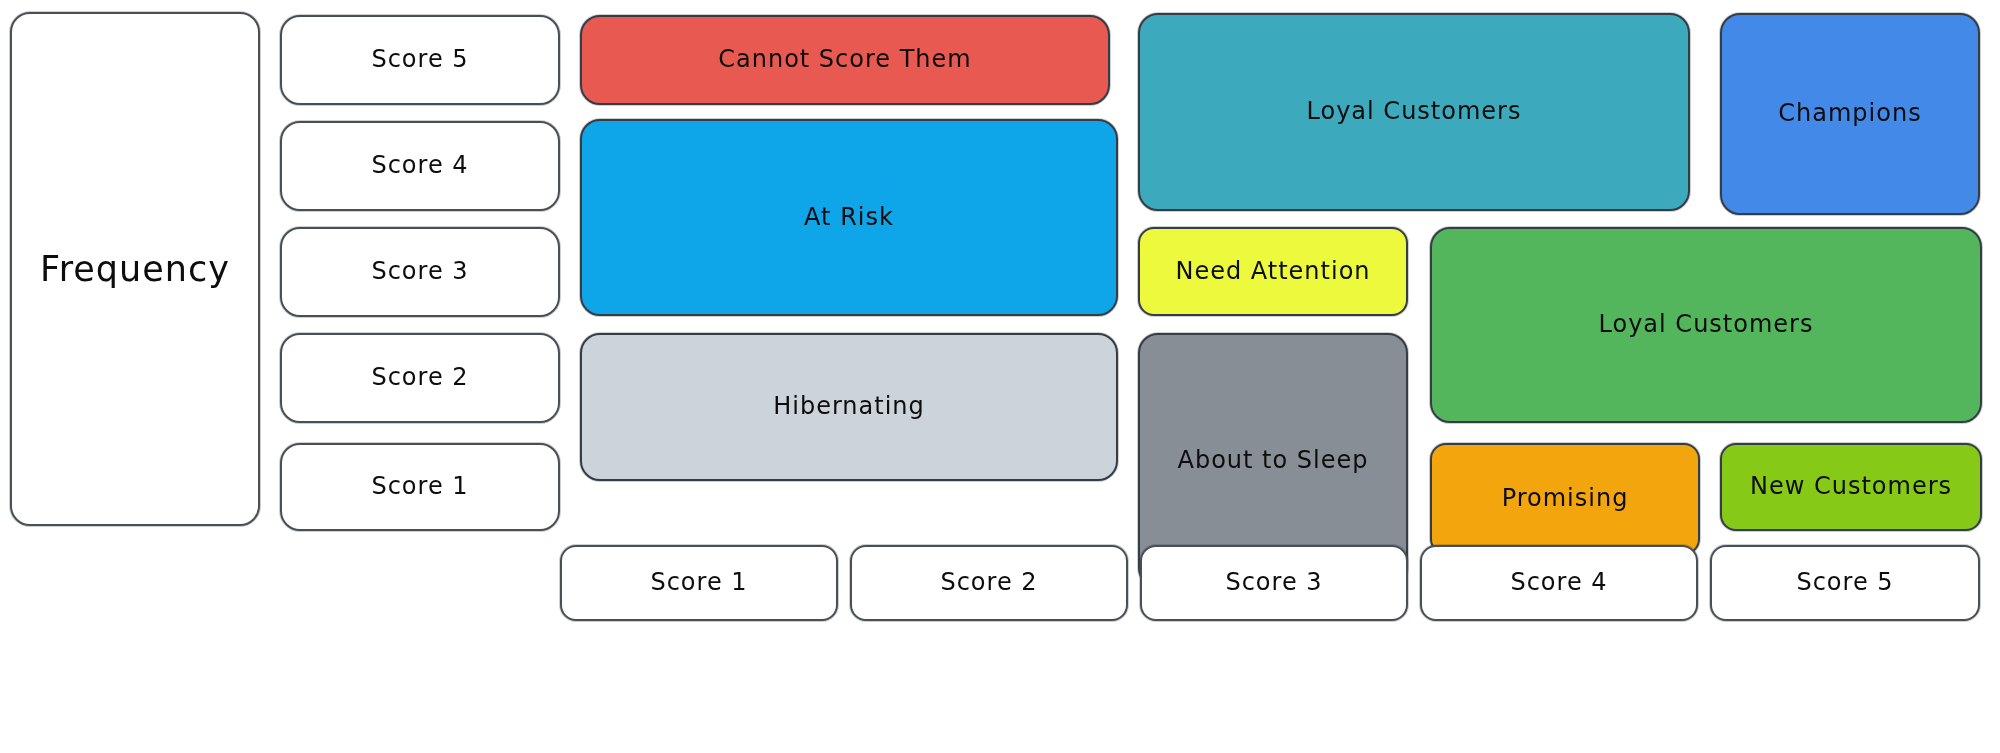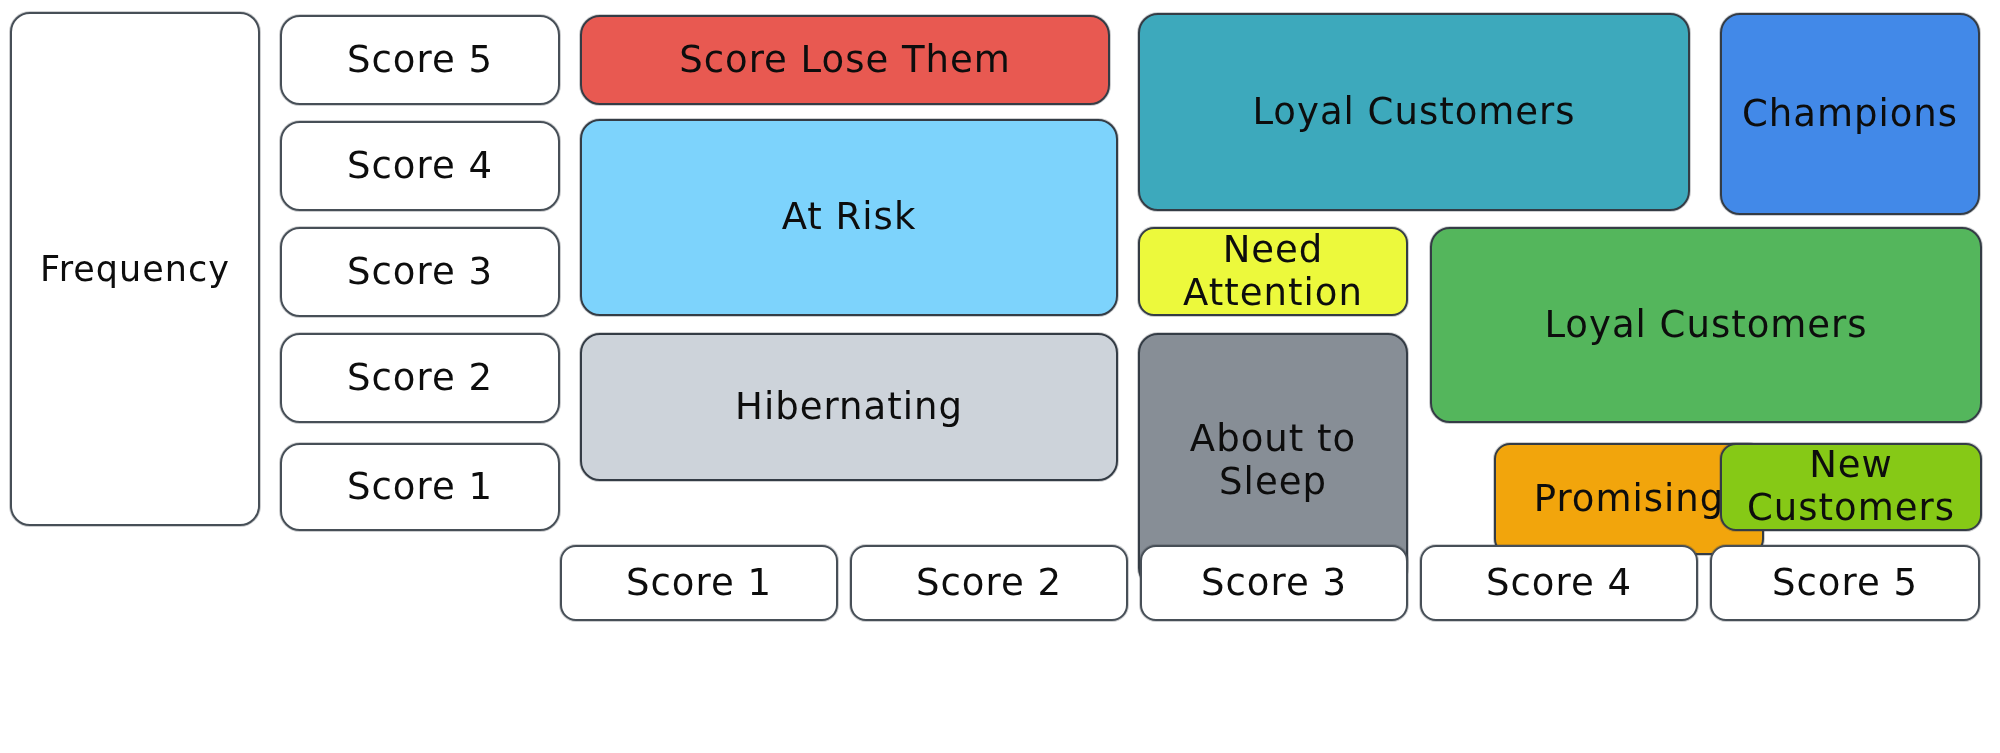--- a/index.html
+++ b/index.html
@@ -22,21 +22,21 @@
     border: 2.5px solid #3a424b;
     border-radius: 20px;
     display: flex;
     align-items: center;
     justify-content: center;
     text-align: center;
     background: #ffffff;
     box-shadow: 0 0 0 1px rgba(60,65,70,0.25);
   }
   .box .lbl {
-    font-size: 37px;
+    font-size: 24px;
     letter-spacing: 1px;
     line-height: 1.15;
     padding: 0 10px;
     color: #0d0d0d;
   }
   .axis-box .lbl {
     font-size: 35px;
   }
   .white-box {
     border-color: #474f57;
@@ -67,44 +67,44 @@
     <span class="lbl">Score 3</span>
   </div>
   <div class="box white-box" style="left: 280px; top: 333px; width: 280px; height: 90px; background: rgb(255, 255, 255);">
     <span class="lbl">Score 2</span>
   </div>
   <div class="box white-box" style="left: 280px; top: 443px; width: 280px; height: 88px; background: rgb(255, 255, 255);">
     <span class="lbl">Score 1</span>
   </div>
 
   <div class="box seg" style="left: 580px; top: 15px; width: 530px; height: 90px; background: rgb(232, 89, 81);">
-    <span class="lbl">Score Lose Them</span>
+    <span class="lbl">Cannot Score Them</span>
   </div>
-  <div class="box seg" style="left: 580px; top: 119px; width: 538px; height: 197px; background: #7dd3fc;">
+  <div class="box seg" style="left: 580px; top: 119px; width: 538px; height: 197px; background: #0ea5e9;">
     <span class="lbl">At Risk</span>
   </div>
   <div class="box seg" style="left: 580px; top: 333px; width: 538px; height: 148px; background: rgb(205, 211, 218);">
     <span class="lbl">Hibernating</span>
   </div>
   <div class="box seg" style="left: 1138px; top: 13px; width: 552px; height: 198px; background: rgb(61, 169, 188);">
     <span class="lbl">Loyal Customers</span>
   </div>
   <div class="box seg" style="left: 1720px; top: 13px; width: 260px; height: 202px; background: rgb(66, 137, 232);">
     <span class="lbl">Champions</span>
   </div>
   <div class="box seg small-radius" style="left: 1138px; top: 227px; width: 270px; height: 89px; background: rgb(236, 249, 60);">
     <span class="lbl">Need Attention</span>
   </div>
   <div class="box seg" style="left: 1430px; top: 227px; width: 552px; height: 196px; background: rgb(84, 182, 92);">
     <span class="lbl">Loyal Customers</span>
   </div>
   <div class="box seg" style="left: 1138px; top: 333px; width: 270px; height: 255px; background: rgb(135, 142, 150);">
     <span class="lbl">About to Sleep</span>
   </div>
-  <div class="box seg small-radius" style="left: 1494px; top: 443px; width: 270px; height: 112px; background: rgb(242, 165, 12);">
+  <div class="box seg small-radius" style="left: 1430px; top: 443px; width: 270px; height: 112px; background: rgb(242, 165, 12);">
     <span class="lbl">Promising</span>
   </div>
   <div class="box seg small-radius" style="left: 1720px; top: 443px; width: 262px; height: 88px; background: rgb(134, 201, 22);">
     <span class="lbl">New Customers</span>
   </div>
 
   <div class="box white-box small-radius" style="left: 560px; top: 545px; width: 278px; height: 76px; background: rgb(255, 255, 255);">
     <span class="lbl">Score 1</span>
   </div>
   <div class="box white-box small-radius" style="left: 850px; top: 545px; width: 278px; height: 76px; background: rgb(255, 255, 255);">

